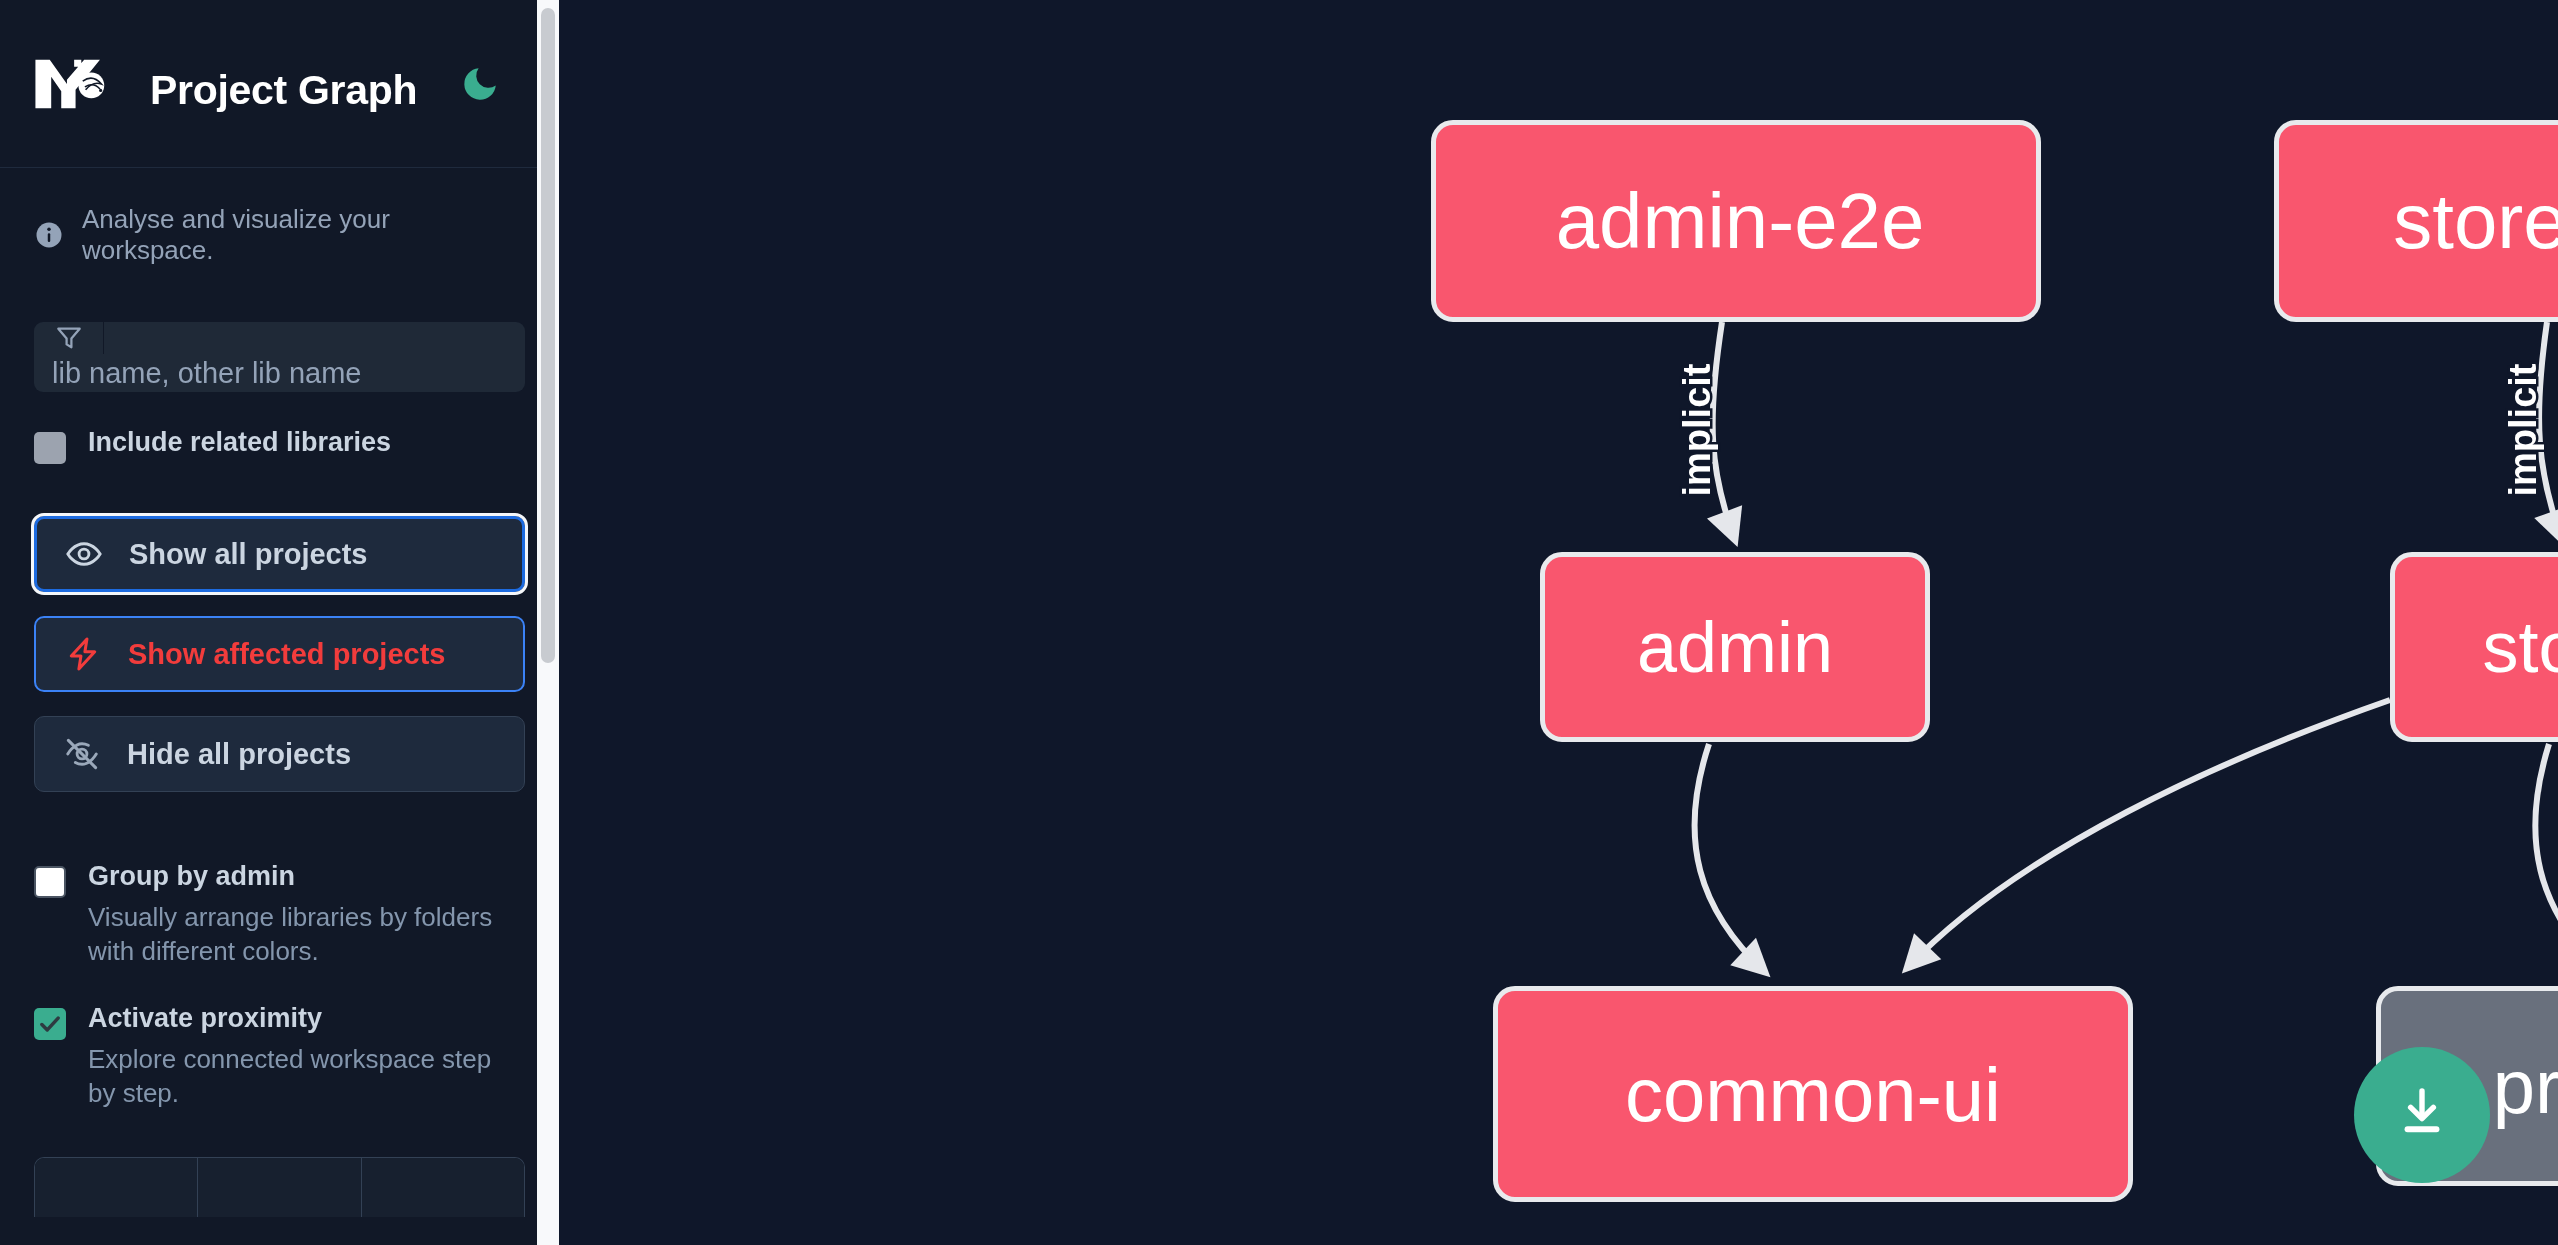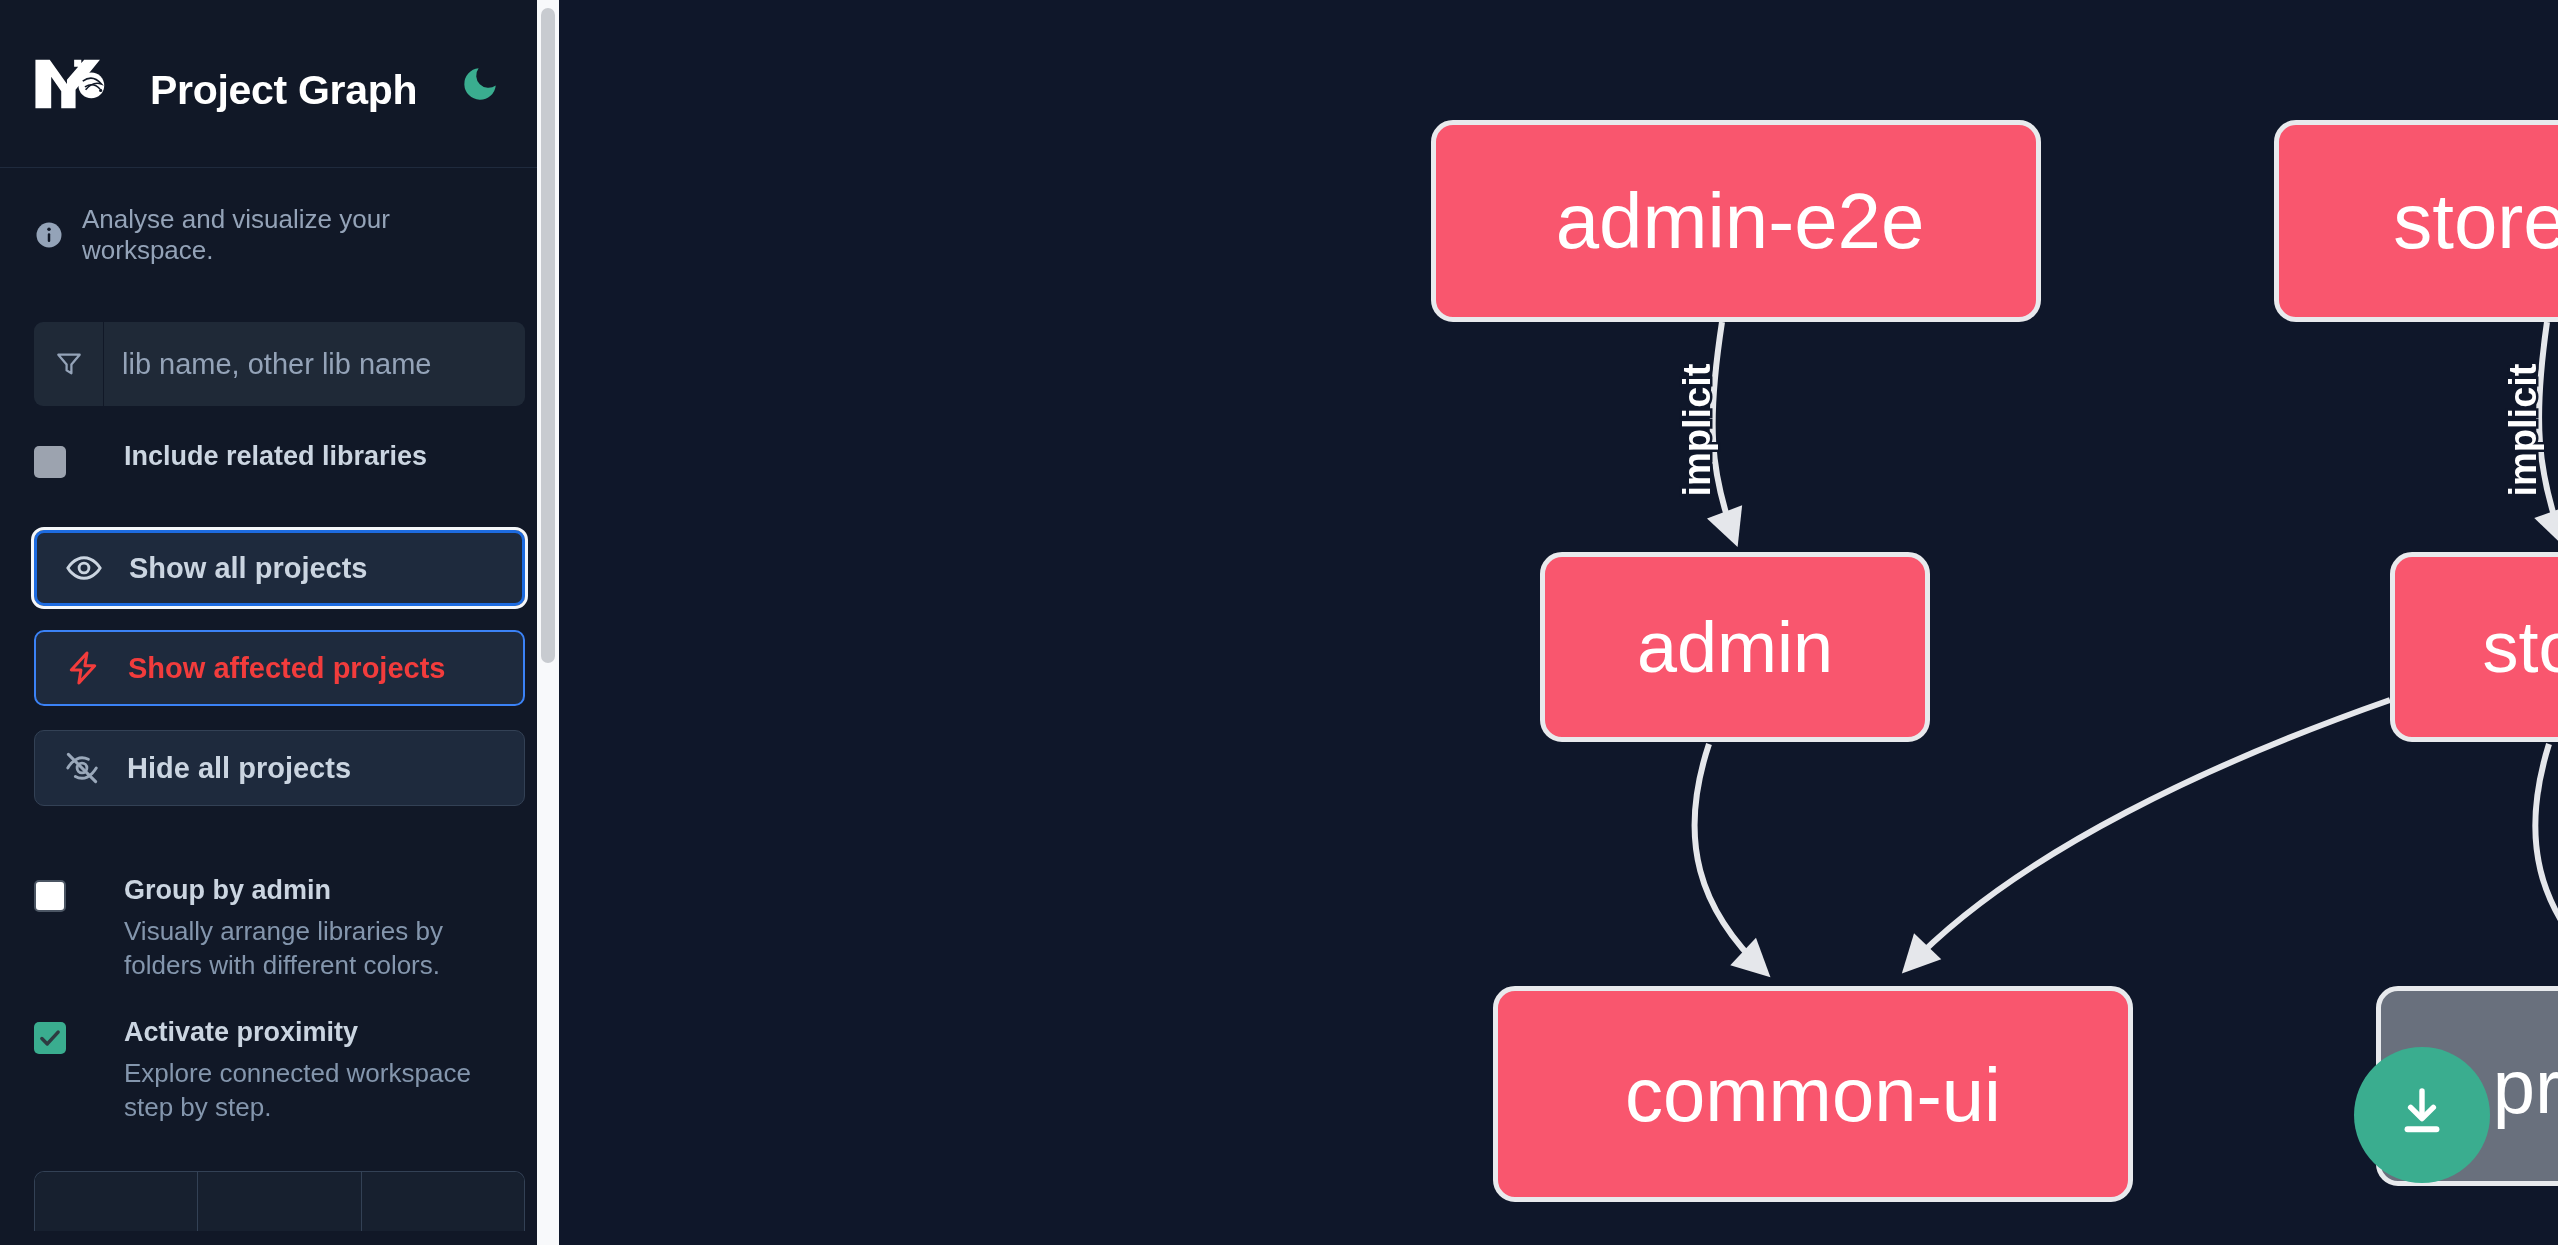--- a/index.html
+++ b/index.html
@@ -54,46 +54,46 @@
   .info-icon { flex: 0 0 30px; width: 30px; height: 30px; }
   .sb-tagline-text {
     margin-left: 18px;
     color: #94a3b8;
     font-size: 26px;
     font-weight: 400;
   }
 
   .sb-search {
     margin: 56px 34px 0 34px;
-    height: 84px;
+    height: 70px;
     display: flex; align-items: stretch;
     background: #1f2937;
     border-radius: 9px;
     overflow: hidden;
+    flex-direction: column;
   }
   .sb-search-iconbox {
     width: 70px;
     display: flex; align-items: center; justify-content: center;
     border-right: 1px solid #111827;
   }
   .sb-search-input {
     flex: 1 1 auto;
     background: transparent;
     border: 0; outline: none;
     color: #e2e8f0;
     font-family: "Liberation Sans", sans-serif;
     font-size: 29px;
     padding: 0 18px;
   }
   .sb-search-input::placeholder { color: #94a3b8; }
 
   .checkrow {
     display: flex;
     padding: 34px 34px 0 34px;
-    gap: 36px;
   }
   .checkbox {
     flex: 0 0 32px;
     width: 32px; height: 32px;
     margin-top: 6px;
     border-radius: 5px;
     cursor: pointer;
     display: flex; align-items: center; justify-content: center;
   }
   .cb-grey { background: #9ca3af; }

